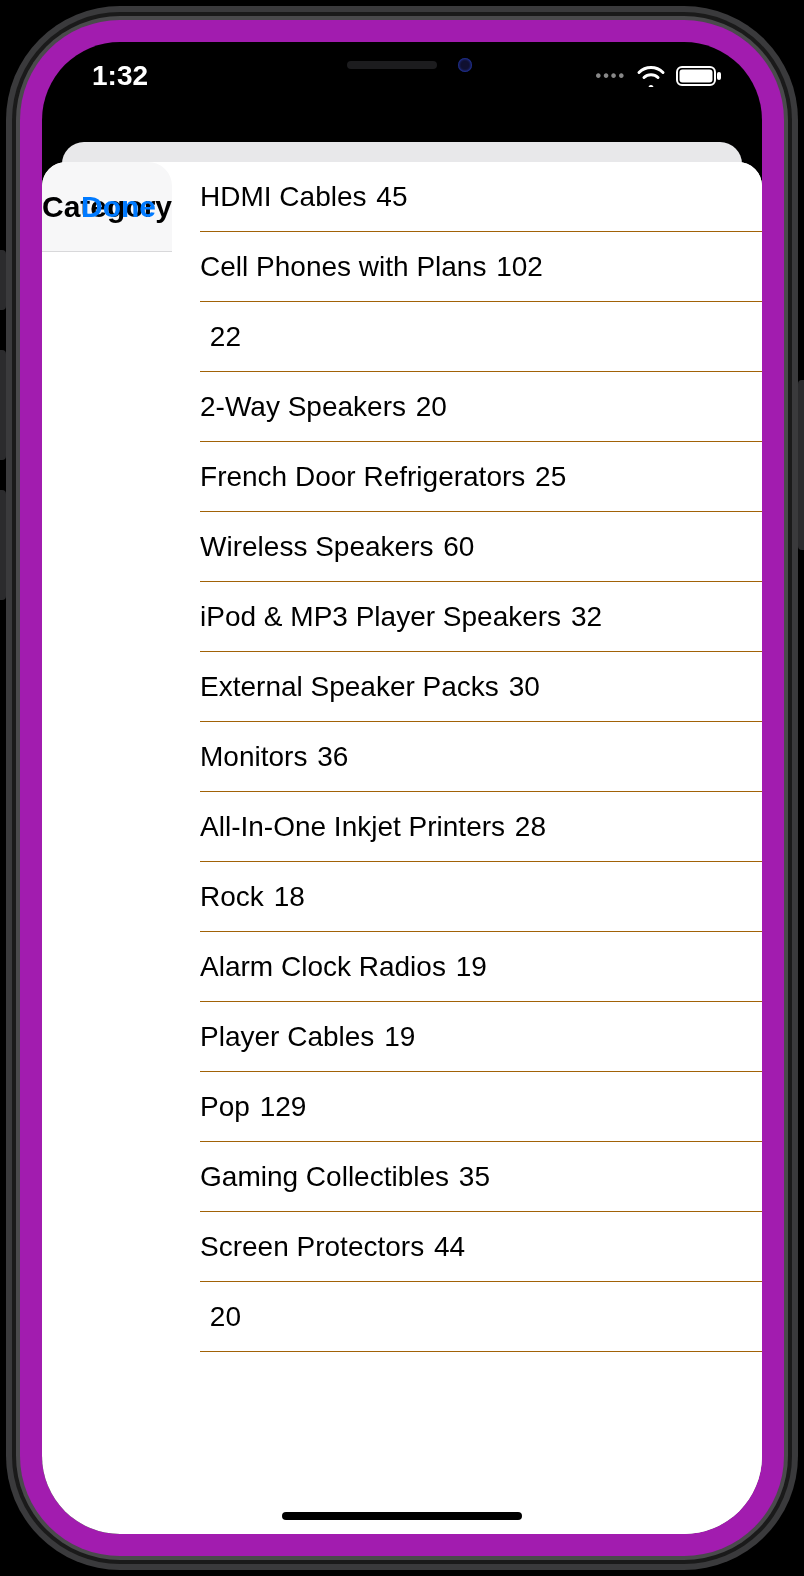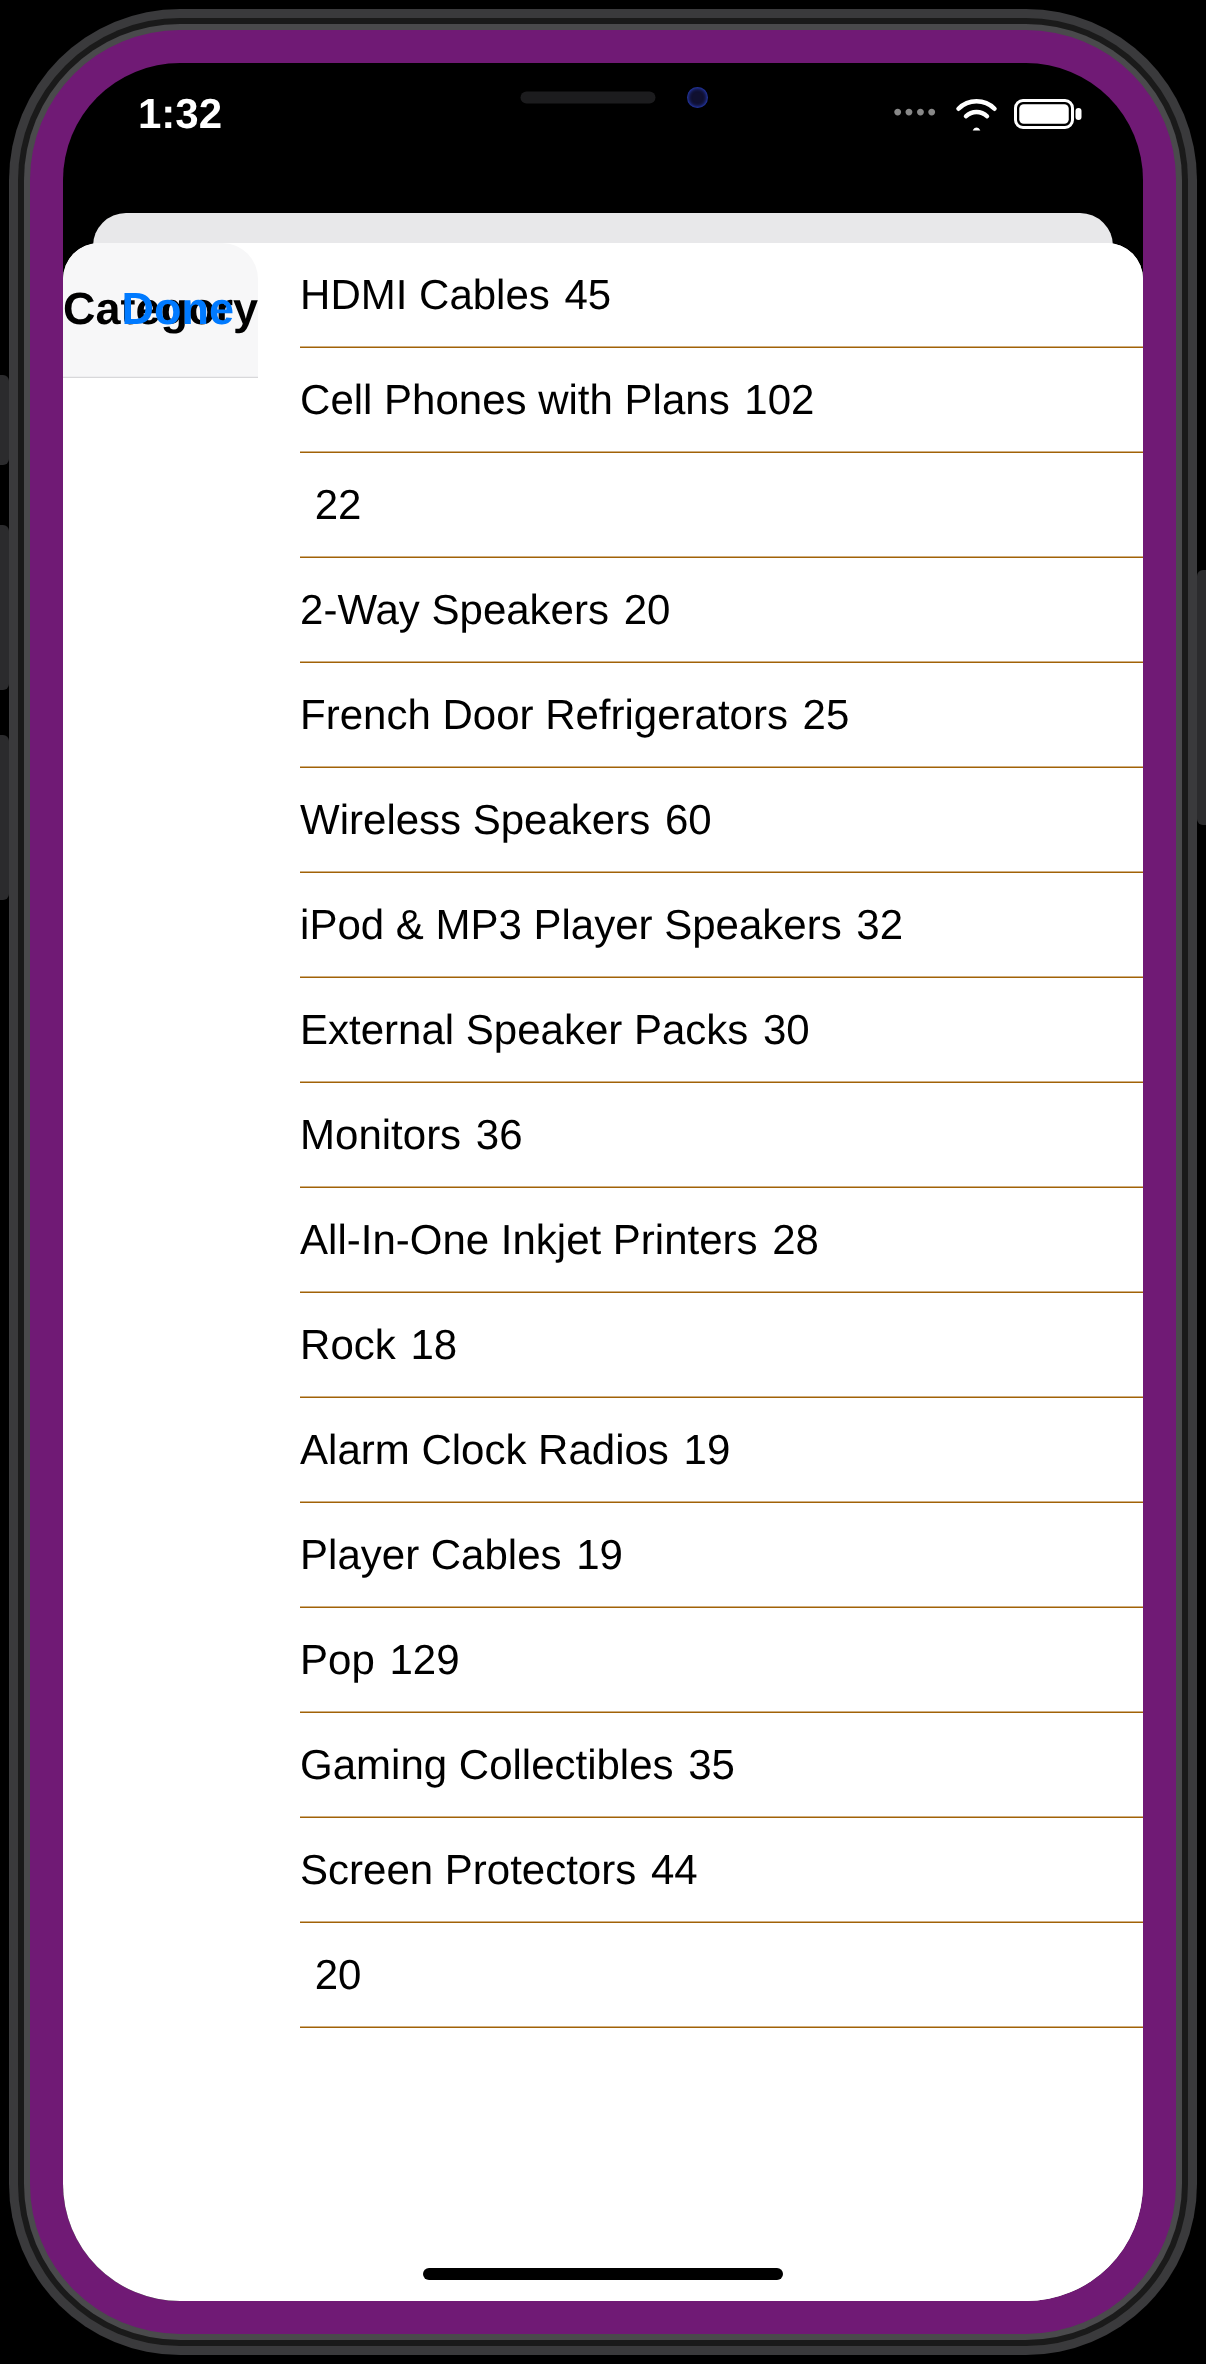--- a/index.html
+++ b/index.html
@@ -1,20 +1,20 @@
 <!DOCTYPE html>
 <html><head>
   <meta charset="utf-8">
   <style>
     * { margin:0; padding:0; box-sizing:border-box; }
     html,body{ width:804px; height:1576px; background:#000; font-family:-apple-system,BlinkMacSystemFont,"Helvetica Neue",Arial,sans-serif; -webkit-font-smoothing:antialiased; }
     
     .device{
       position:absolute; left:20px; top:20px; width:764px; height:1536px;
-      background:#701a75; border-radius:100px;
+      background:#a21caf; border-radius:100px;
       box-shadow:
         0 0 0 4px #4a4a4c,
         0 0 0 8px #1a1a1a,
         0 0 0 14px #3a3a3c,
         0 0 0 18px #000;
     }
     
     .btn-side{ position:absolute; background:#2b2b2d; border-radius:4px; }
     .btn-mute   { left:-24px; top:230px; width:10px; height:60px; }
     .btn-volup  { left:-24px; top:330px; width:10px; height:110px; }

